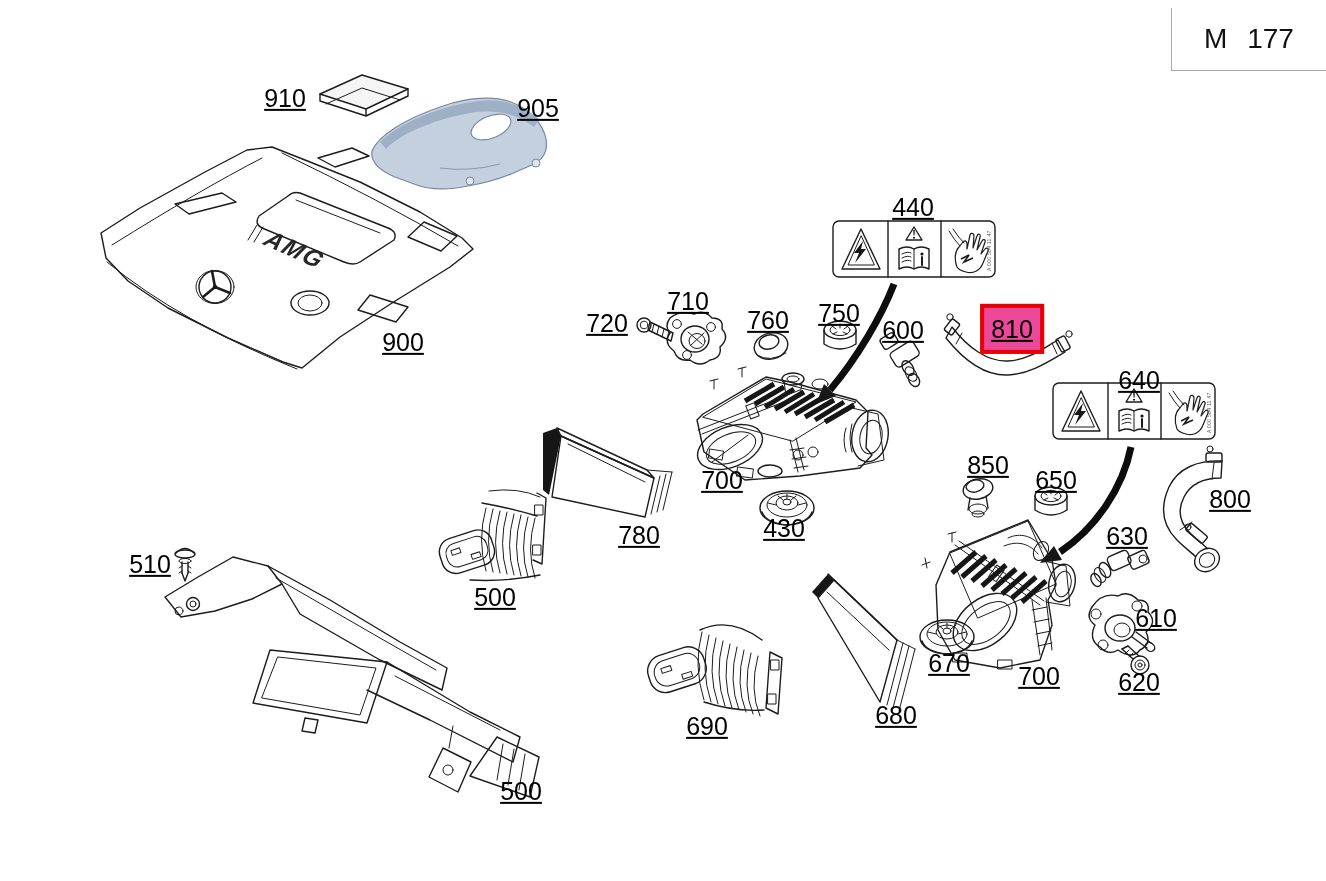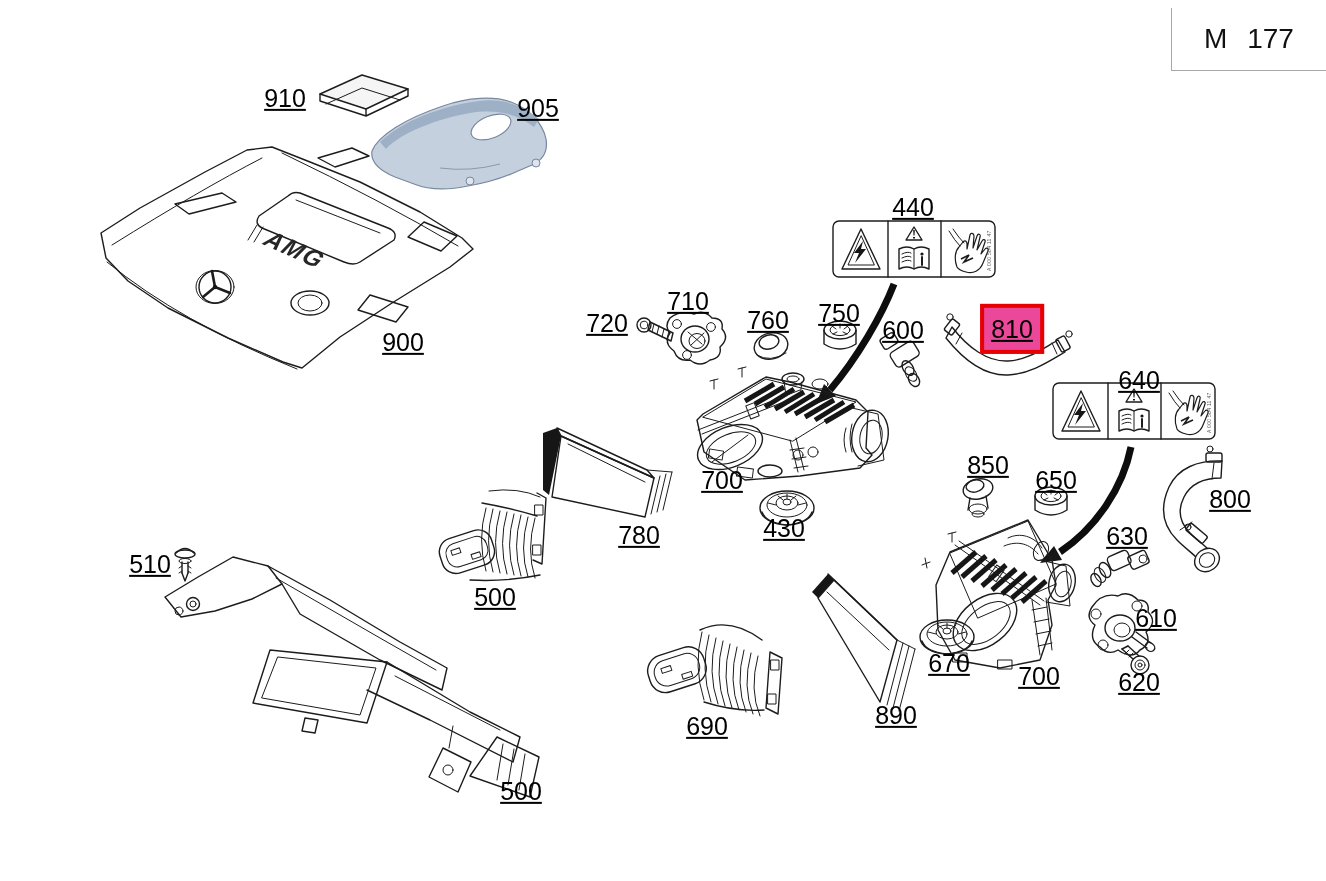--- a/index.html
+++ b/index.html
@@ -379,21 +379,21 @@
 <div class="plabel" style="left:784px;top:528px">430</div>
 <div class="plabel" style="left:639px;top:535px">780</div>
 <div class="plabel" style="left:495px;top:597px">500</div>
 <div class="plabel" style="left:150px;top:564px">510</div>
 <div class="plabel" style="left:1127px;top:536px">630</div>
 <div class="plabel" style="left:1230px;top:499px">800</div>
 <div class="plabel" style="left:1156px;top:618px">610</div>
 <div class="plabel" style="left:1039px;top:676px">700</div>
 <div class="plabel" style="left:1139px;top:682px">620</div>
 <div class="plabel" style="left:949px;top:663px">670</div>
-<div class="plabel" style="left:896px;top:715px">890</div>
+<div class="plabel" style="left:896px;top:715px">680</div>
 <div class="plabel" style="left:707px;top:726px">690</div>
 <div class="plabel" style="left:521px;top:791px">500</div>
 
 <div class="code-box">
   <span>M 177</span>
 </div>
 
 </div>
 
 </body></html>

